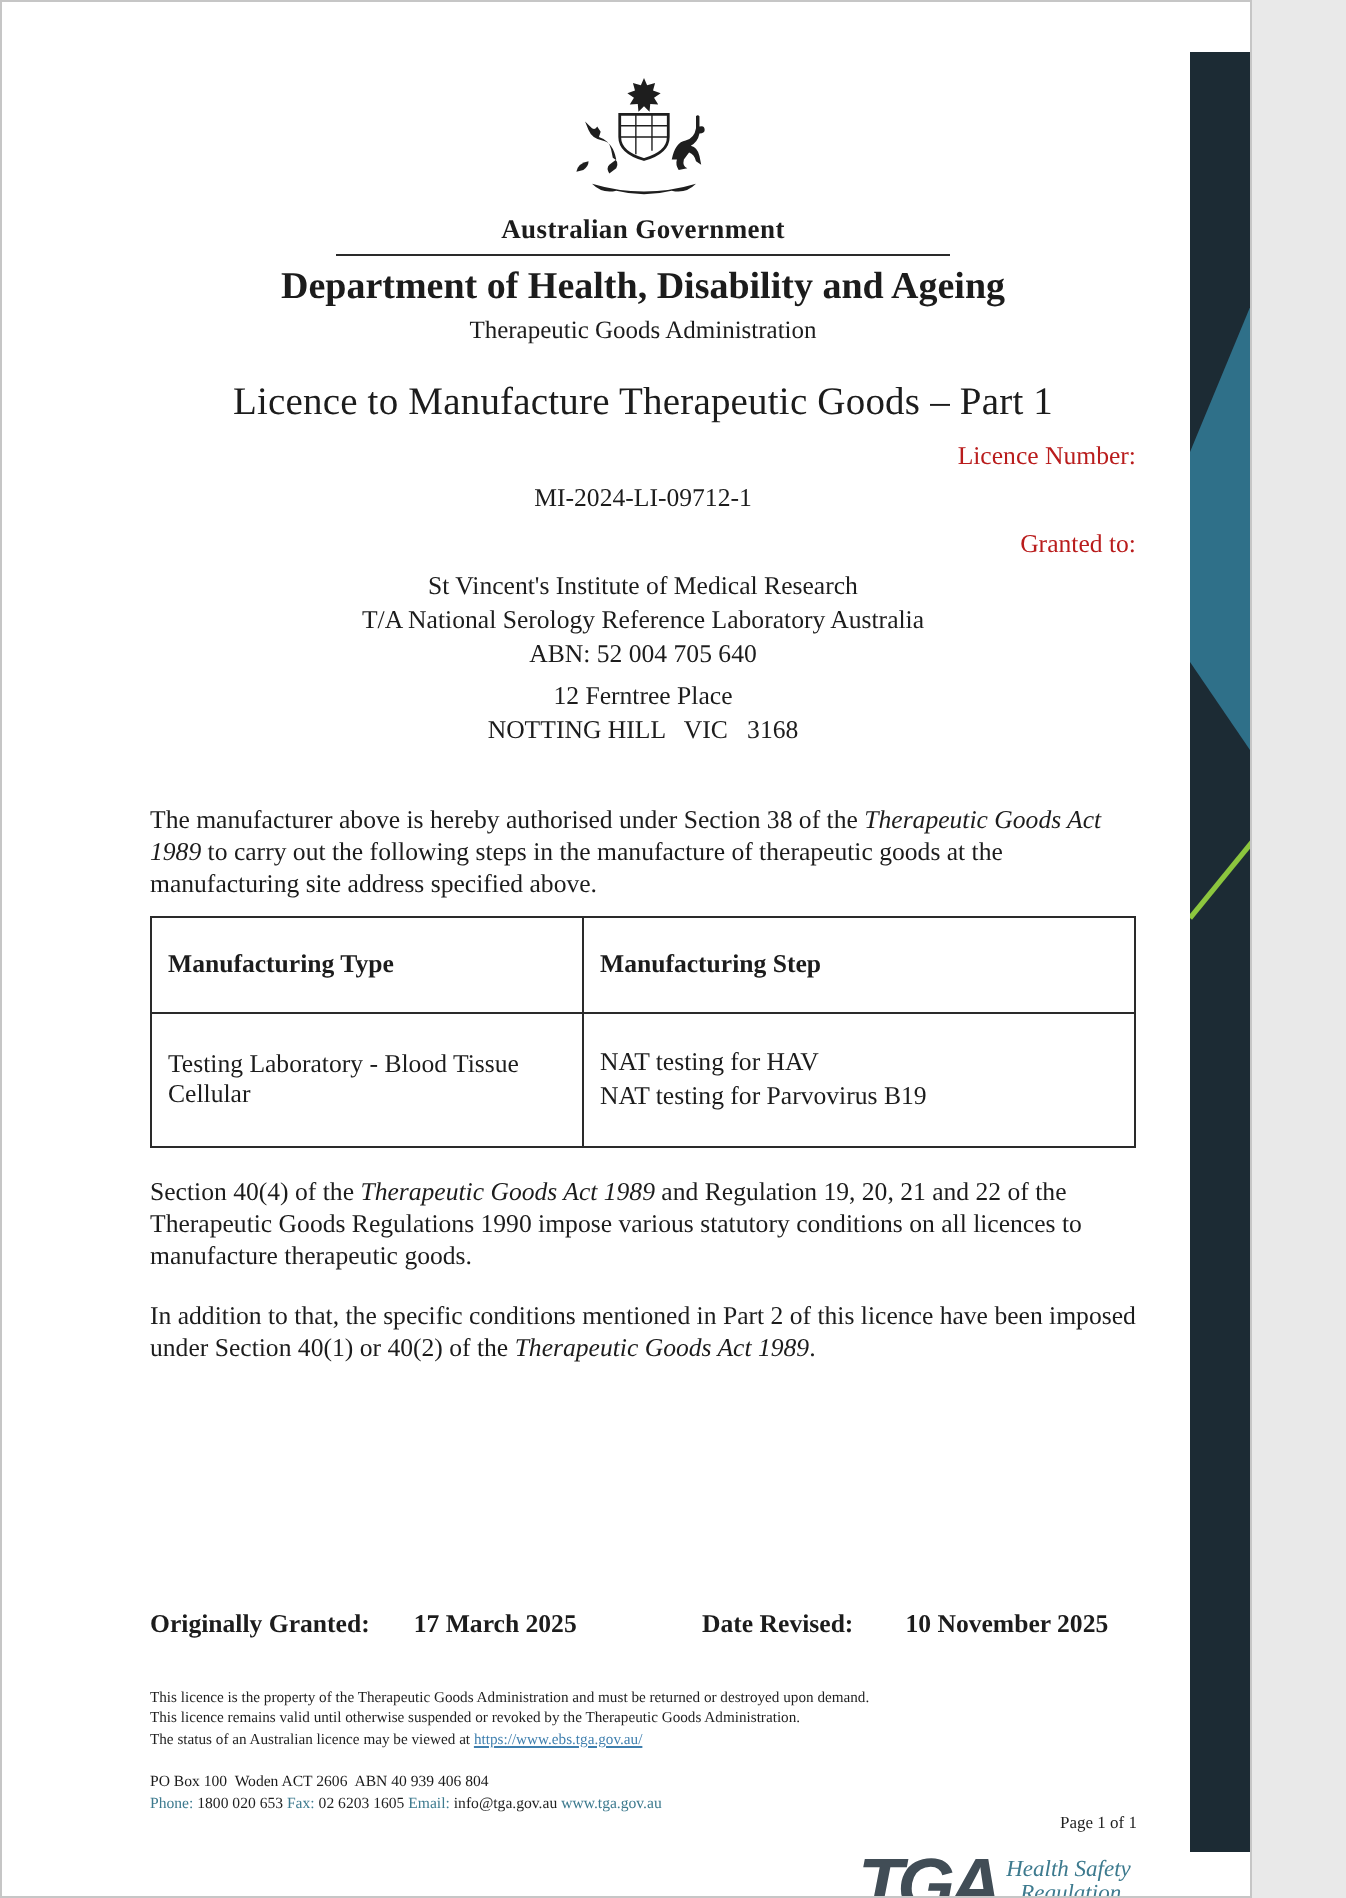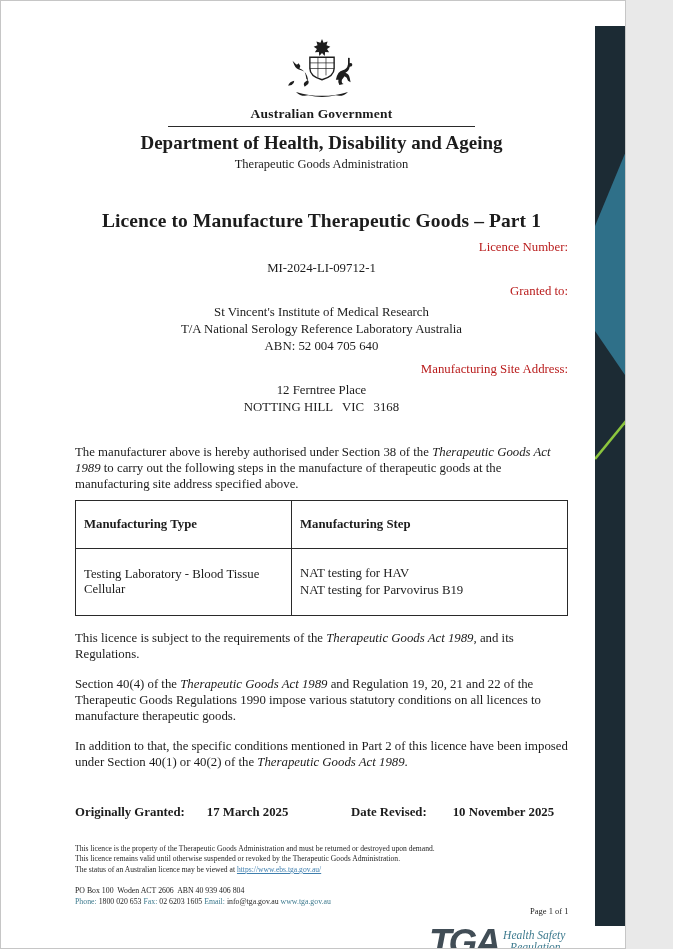--- a/index.html
+++ b/index.html
@@ -12,21 +12,21 @@
   
   .band { position:absolute; left:594px; top:25px; width:58px; height:900px; }
   
   .content { position:absolute; left:74px; top:0; width:493px; }
   .hdr { text-align:center; }
   .crest { margin-top:37px; }
   .gov-name { font-size:13.5px; font-weight:bold; margin-top:3px; letter-spacing:.2px; }
   .hdr-rule { width:307px; border:0; border-top:1.5px solid #2a2a2a; margin:4px auto 5px auto; }
   .dept { font-size:19px; font-weight:bold; }
   .agency { font-size:12.5px; margin-top:3px; }
-  .doc-title { text-align:center; font-size:19.5px; font-weight:bold; margin-top:38px; letter-spacing:.1px; }
+  .doc-title { text-align:center; font-size:19.5px; font-weight:normal; margin-top:18px; letter-spacing:.1px; }
   .teal-label { text-align:right; color:#b91c1c; font-weight:normal; font-size:12.8px; margin-top:8px; }
   .center-val { text-align:center; font-size:12.8px; margin-top:6px; white-space:pre; }
   .val-tight { margin-top:2px; }
   .para { font-size:12.8px; line-height:16px; margin-top:14px; text-align:left; }
   .para.first { margin-top:29px; }
   .act { font-style:italic; }
   table.mfg { width:100%; border-collapse:collapse; margin-top:8px; }
   table.mfg th, table.mfg td { border:1.4px solid #2a2a2a; font-size:12.8px; padding:16px 8px; text-align:left; vertical-align:middle; }
   table.mfg th { font-weight:bold; height:22px; }
   table.mfg td.type-cell { width:216px; }
@@ -85,21 +85,20 @@
     <div class="doc-title">Licence to Manufacture Therapeutic Goods – Part 1</div>
 
     <div class="teal-label">Licence Number:</div>
     <div class="center-val">MI-2024-LI-09712-1</div>
 
     <div class="teal-label">Granted to:</div>
     <div class="center-val">St Vincent's Institute of Medical Research</div>
     <div class="center-val val-tight">T/A National Serology Reference Laboratory Australia</div>
     <div class="center-val val-tight">ABN: 52 004 705 640</div>
 
-    <div class="teal-label">Manufacturing Site Address:</div>
     <div class="center-val">12 Ferntree Place</div>
     <div class="center-val val-tight">NOTTING HILL   VIC   3168</div>
 
     <div class="para first"><span>The manufacturer above is hereby authorised under Section 38 of the </span><span class="act">Therapeutic Goods Act 1989</span><span> to carry out the following steps in the manufacture of therapeutic goods at the manufacturing site address specified above.</span></div>
 
     <table class="mfg">
       <thead>
         <tr>
           <th>Manufacturing Type</th>
           <th>Manufacturing Step</th>
@@ -109,21 +108,20 @@
         <tr>
           <td class="type-cell">Testing Laboratory - Blood Tissue Cellular</td>
           <td>
             <div>NAT testing for HAV</div>
             <div>NAT testing for Parvovirus B19</div>
           </td>
         </tr>
       </tbody>
     </table>
 
-    <div class="para"><span>This licence is subject to the requirements of the </span><span class="act">Therapeutic Goods Act 1989</span><span>, and its Regulations.</span></div>
 
     <div class="para"><span>Section 40(4) of the </span><span class="act">Therapeutic Goods Act 1989</span><span> and Regulation 19, 20, 21 and 22 of the Therapeutic Goods Regulations 1990 impose various statutory conditions on all licences to manufacture therapeutic goods.</span></div>
 
     <div class="para"><span>In addition to that, the specific conditions mentioned in Part 2 of this licence have been imposed under Section 40(1) or 40(2) of the </span><span class="act">Therapeutic Goods Act 1989</span><span>.</span></div>
 
   </div>
 
   <div class="dates">
     <span>Originally Granted:</span><span class="dval">17 March 2025</span>
     <span class="g2">

